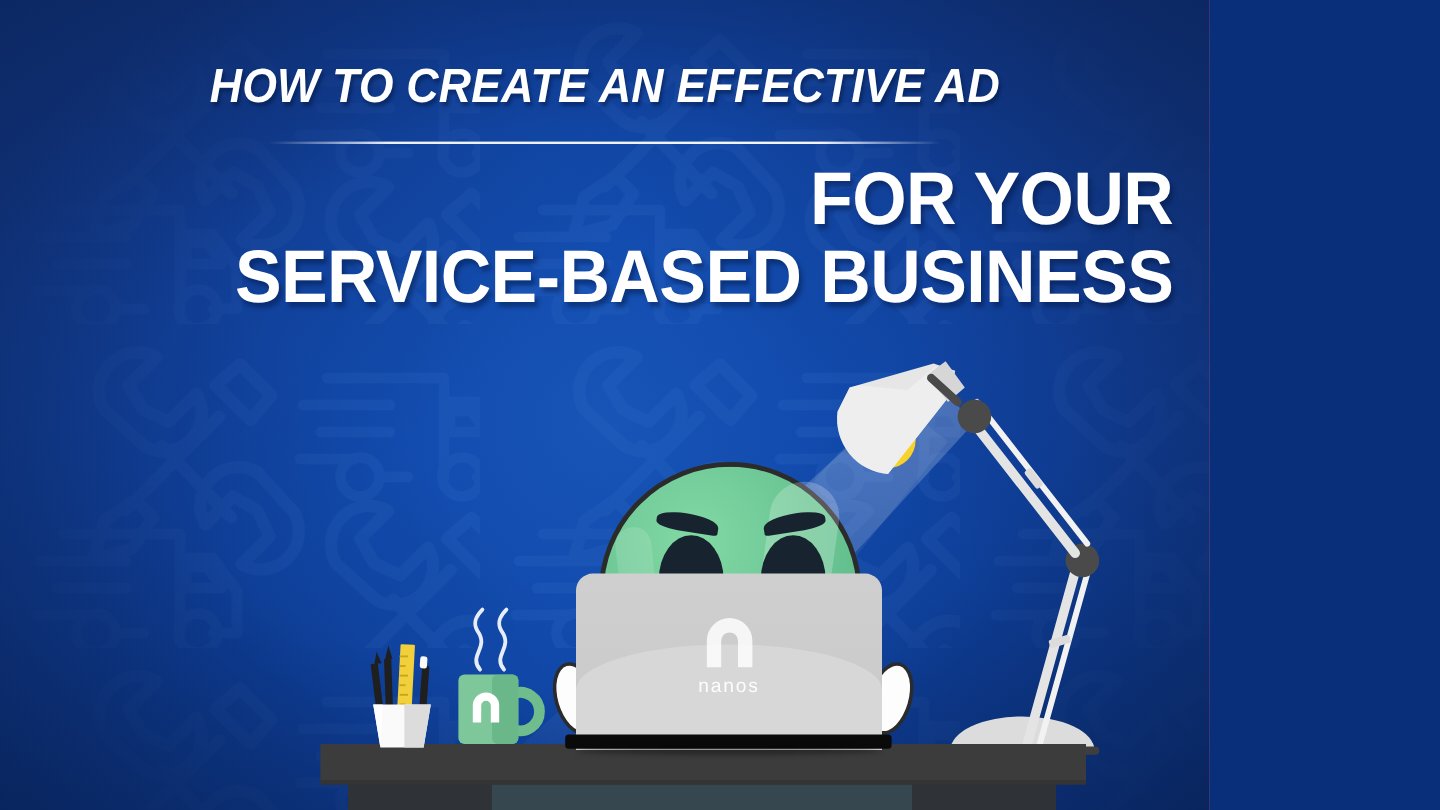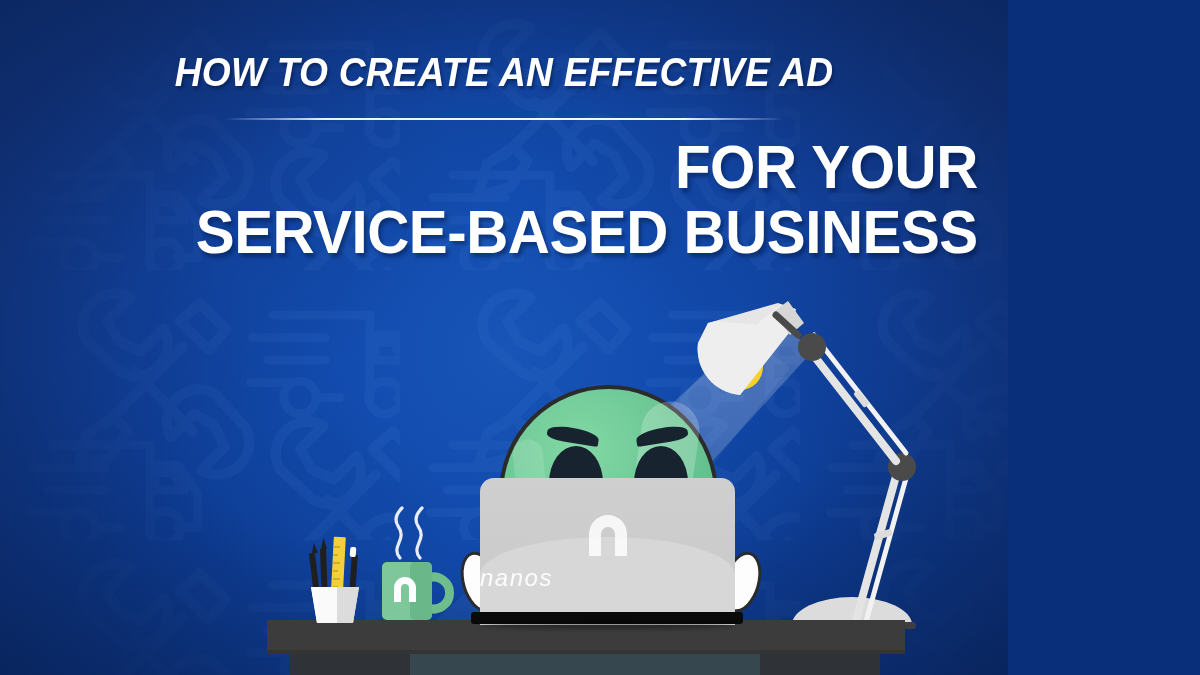--- a/index.html
+++ b/index.html
@@ -99,22 +99,22 @@
   }
   .lid-inner{
     position:absolute;left:0;right:0;bottom:0;height:88px;
     background:#d7d7d7;border-radius:50% 50% 0 0 / 38px 38px 0 0;
   }
   .logo-n{
     position:absolute;left:50%;top:34px;transform:translateX(-50%);
     width:46px;height:46px;
   }
   .logo-word{
-    position:absolute;left:0;right:0;top:86px;
-    color:#fff;font-size:24px;letter-spacing:1.5px;font-weight:400;opacity:.95;font-style:italic;
+    position:absolute;left:0;right:0;top:86px;text-align:center;
+    color:#fff;font-size:16px;letter-spacing:1.5px;font-weight:400;opacity:.95;
   }
   .laptop-base{position:absolute;left:471px;top:612px;width:272px;height:12px;background:#0a0a0a;border-radius:3px;}
   .laptop-shadow{position:absolute;left:480px;top:622px;width:255px;height:7px;background:rgba(0,0,0,.35);border-radius:50%;filter:blur(2px);}
 
   
   .lamp{position:absolute;left:680px;top:295px;width:255px;height:340px;}
 </style>
 </head>
 <body>
 

